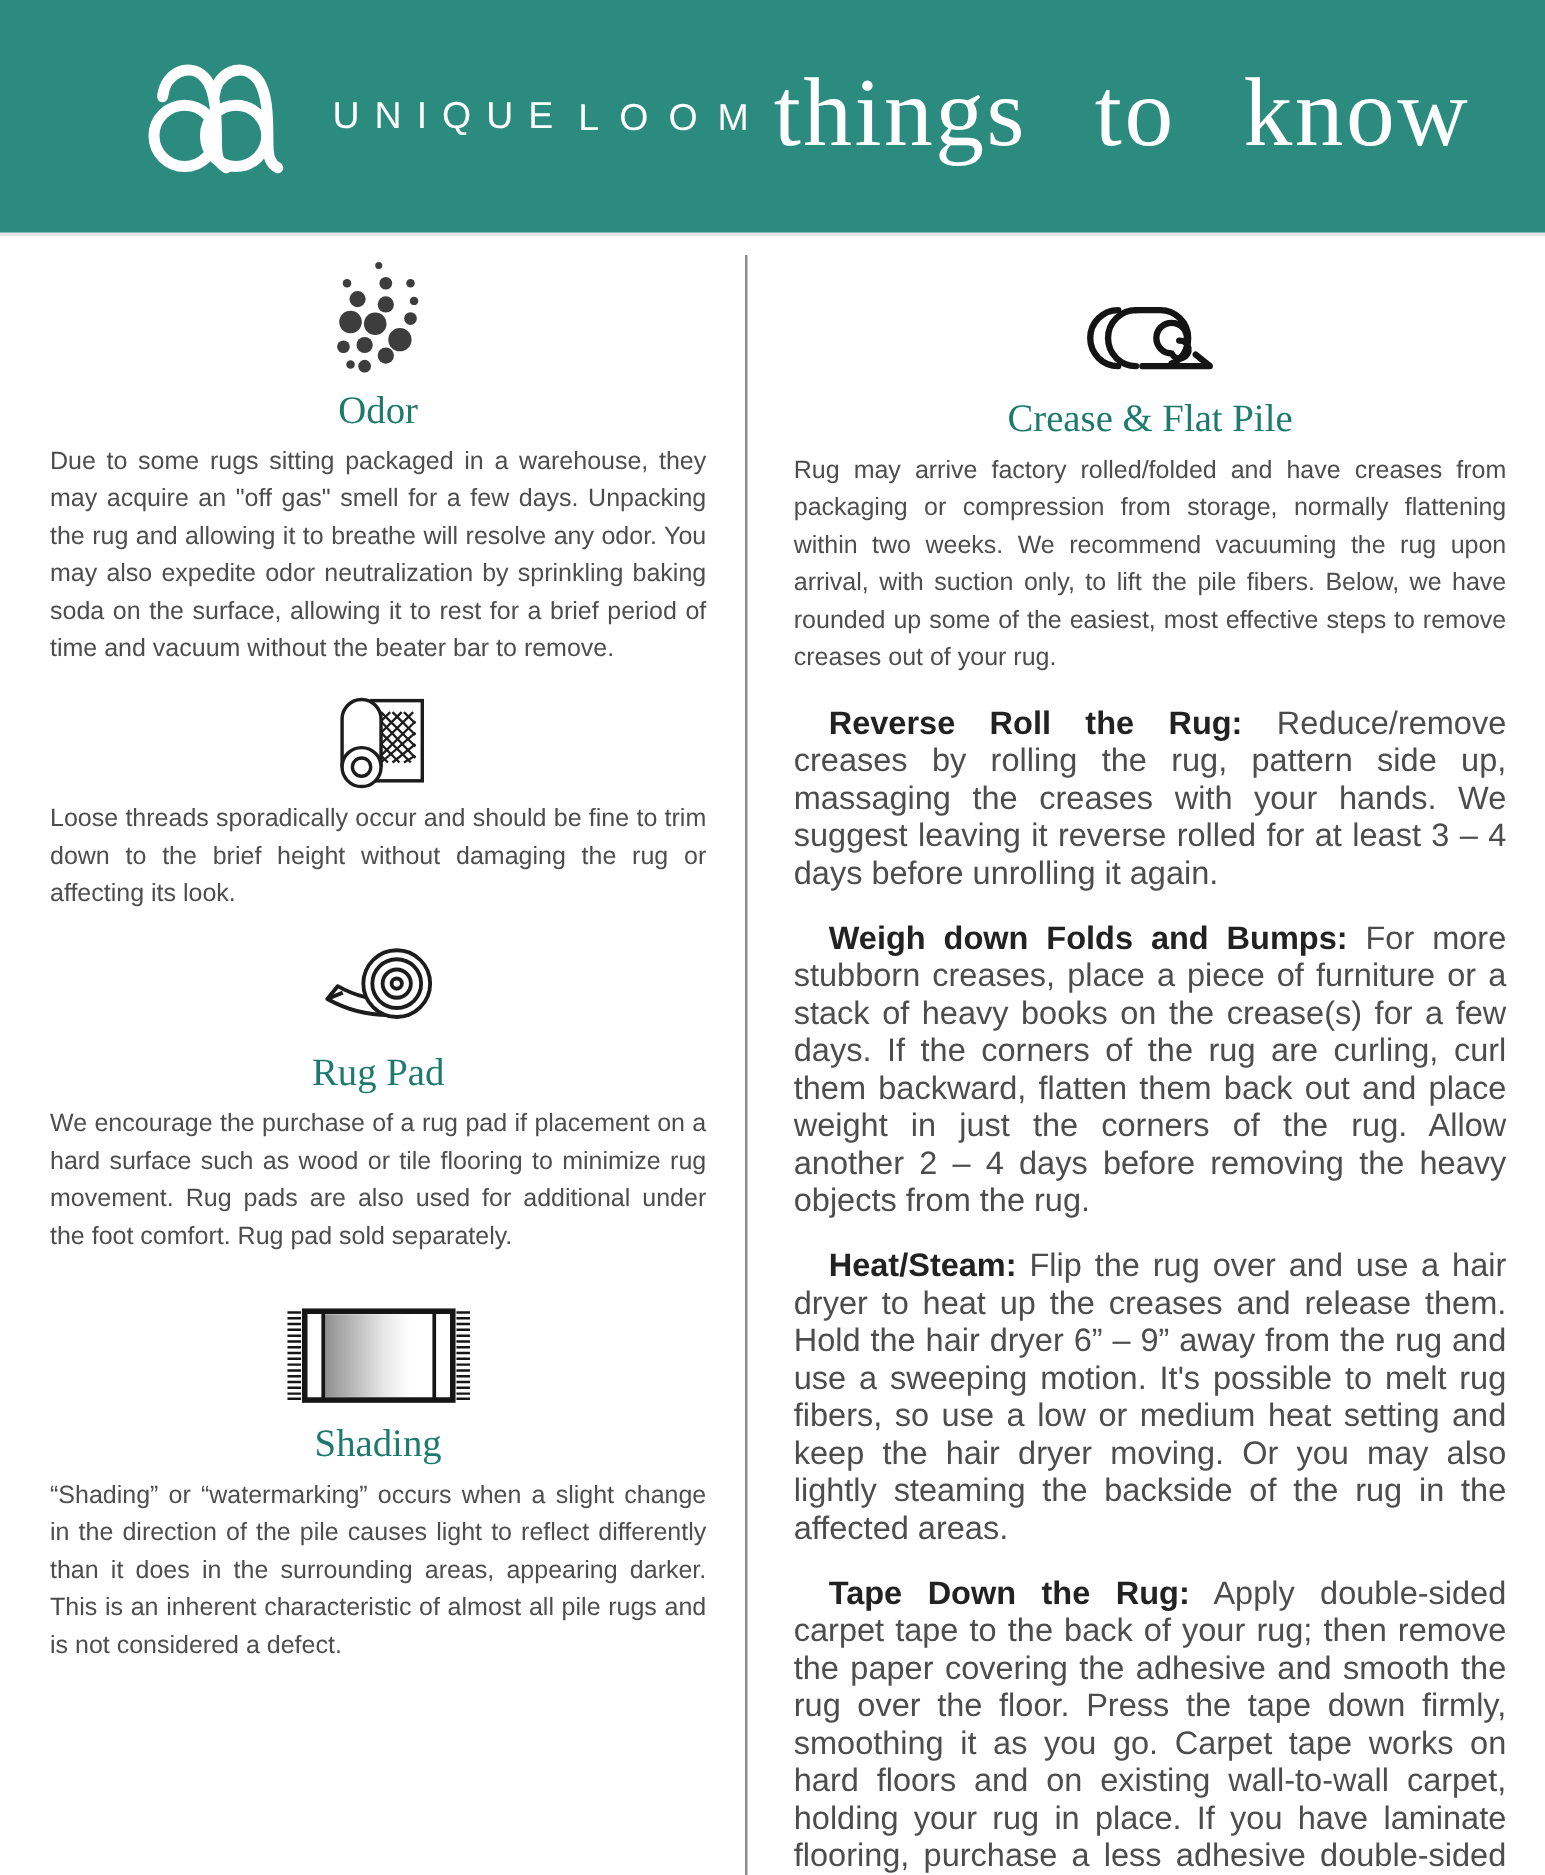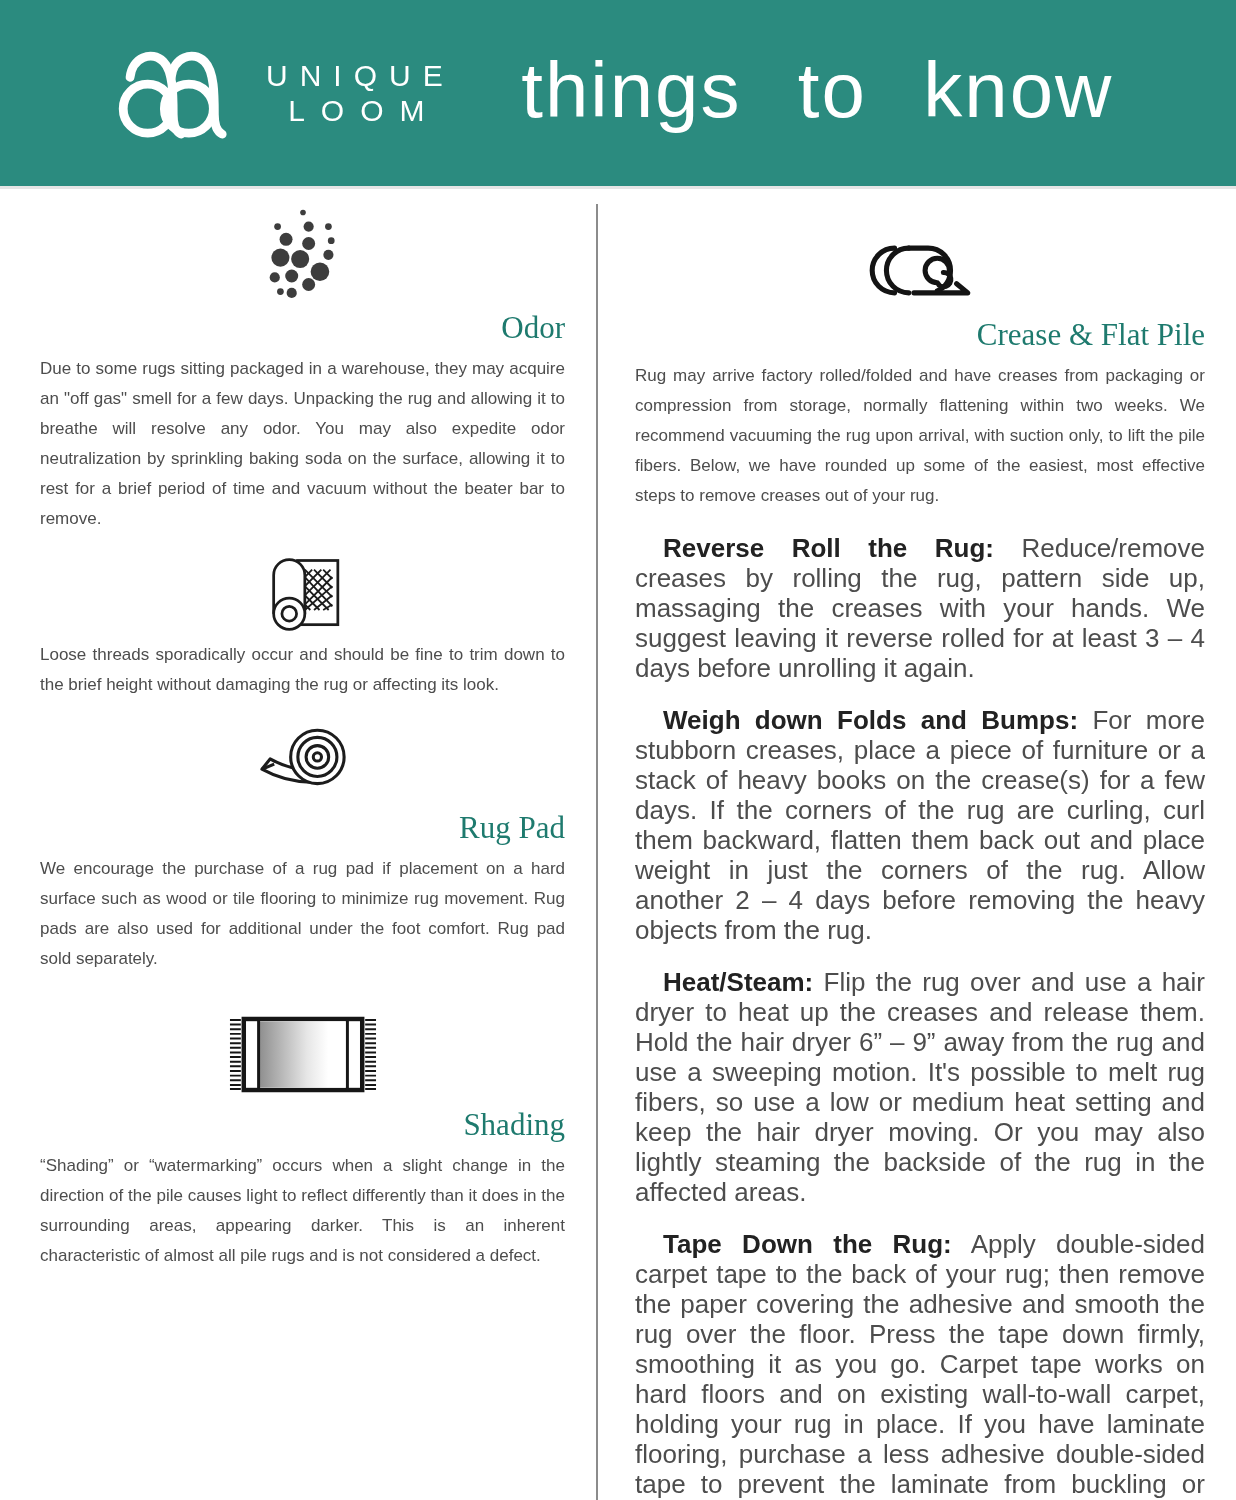--- a/index.html
+++ b/index.html
@@ -9,42 +9,42 @@
   }
   
   .header{
     height:186px;background:var(--header-bg,#2b8b7f);
     display:flex;align-items:center;
     padding-left:118px;box-sizing:border-box;
     box-shadow:0 3px 0 rgba(0,0,0,.10);
   }
   .brand{display:flex;align-items:center;gap:20px;}
   .brand-logo{flex:0 0 auto;}
-  .brand-text{display:flex;flex-direction:column;align-items:center;color:var(--header-text,#fff);}
+  .brand-text{display:flex;flex-direction:row;align-items:center;color:var(--header-text,#fff);}
   .brand-line1{font-size:30px;letter-spacing:12px;line-height:1.05;}
   .brand-line2{font-size:30px;letter-spacing:16px;line-height:1.05;margin-top:4px;text-indent:8px;}
   .page-title{
     flex:1;text-align:center;color:var(--header-text,#fff);
-    font-family:Liberation Sans, sans-serif;
+    font-family:Liberation Serif, serif;
     font-size:78px;font-weight:400;letter-spacing:2px;word-spacing:0.42em;
     padding-right:56px;margin-top:-6px;
   }
   
   .content{display:flex;align-items:stretch;padding-top:18px;height:1296px;}
   .col-left{width:525px;margin-left:40px;}
   .divider{width:2px;background:var(--divider,#8c8c8c);margin-left:31px;margin-right:37px;}
   .col-right{width:570px;}
   .sec-icon{display:flex;justify-content:center;}
   h2{
-    margin:6px 0 8px;text-align:right;font-weight:400;
+    margin:6px 0 8px;text-align:center;font-weight:400;
     font-family:"Liberation Serif","DejaVu Serif",serif;
     font-size:31px;color:var(--heading,#1e7a6e);
   }
   p.body{
-    margin:0 0 10px;font-size:17px;line-height:30px;color:var(--body-text,#4d4d4d);
+    margin:0 0 10px;font-size:20px;line-height:30px;color:var(--body-text,#4d4d4d);
     text-align:justify;
   }
   .ico{color:var(--icon-ink,#1c1c1c);}
   .m-odor-icon{margin-bottom:10px;}
   .m-thread-icon{margin-bottom:8px;margin-top:0px;}
   .m-pad-icon{margin-top:12px;margin-bottom:12px;}
   .m-shade-icon{margin-top:12px;margin-bottom:14px;}
   .sec-thread p.body{margin-bottom:24px;}
   .sec-pad p.body{margin-bottom:42px;}
   .sec-shade p.body{margin-bottom:0;}

